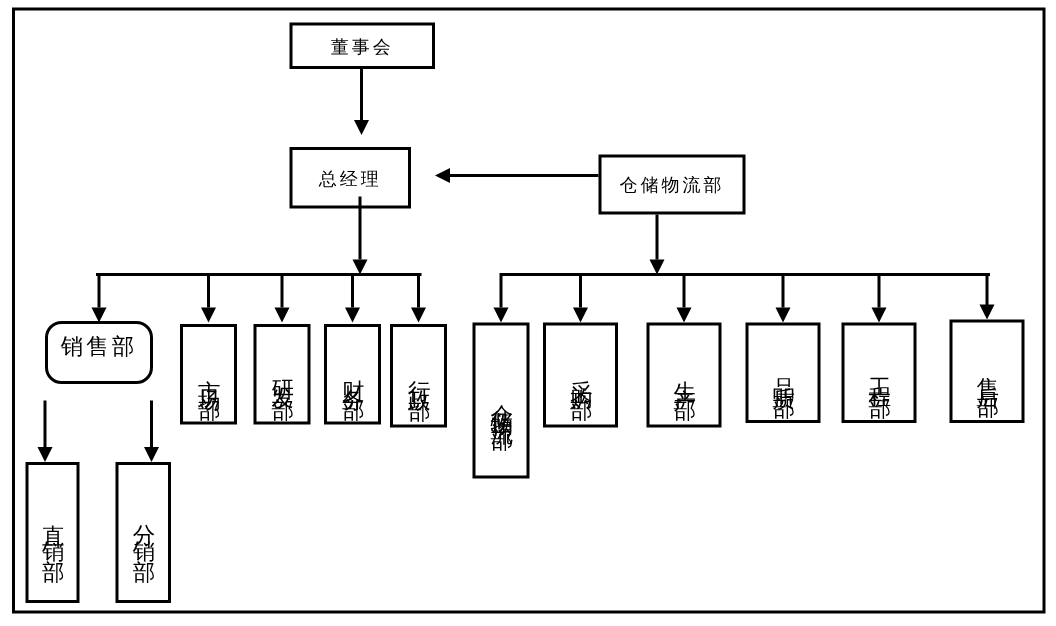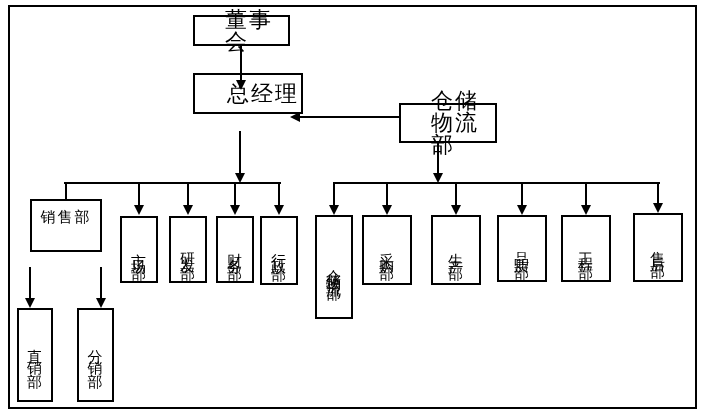--- a/index.html
+++ b/index.html
@@ -1,39 +1,39 @@
 <!DOCTYPE html>
 <html><head>
 <meta charset="utf-8">
 <style>
   * { margin:0; padding:0; box-sizing:border-box; }
   html,body { background:#ffffff; }
   body { font-family:"Liberation Sans","DejaVu Sans",sans-serif; color:#000; }
   .canvas { position:relative; width:704px; height:417px; background:#ffffff; overflow:hidden; }
   .frame { position:absolute; left:8px; top:5px; width:689px; height:404px; border:2px solid #000; background:#ffffff; }
   .node { position:absolute; border:2px solid #000; background:#ffffff; display:flex; align-items:center; justify-content:center; font-size:15px; line-height:1; }
-  .hnode { font-size:22px; letter-spacing:2px;padding-left:30px; }
+  .hnode { font-size:12px; letter-spacing:2px; }
   .sales-node { align-items:flex-start; padding-top:8px; font-size:15px; letter-spacing:2px; }
   .vtext { writing-mode:vertical-lr; text-orientation:upright; letter-spacing:6px; }
   .vtext-tight { letter-spacing:4px; }
   .vtext-loose { letter-spacing:12px; }
   .line { position:absolute; background:#000; }
   .arrow-down { position:absolute; width:0; height:0;
     border-left:5px solid transparent; border-right:5px solid transparent; border-top:10px solid #000; }
   .arrow-left { position:absolute; width:0; height:0;
     border-top:5px solid transparent; border-bottom:5px solid transparent; border-right:10px solid #000; }
 </style>
 </head>
 <body>
 
 <div class="canvas">
   <div class="frame"></div>
 
   <div class="node hnode" style="left:193px; top:15px; width:97px; height:31px;">董事会</div>
-  <div class="node hnode" style="left:193px; top:73px; width:110px; height:41px;">总经理</div>
+  <div class="node hnode" style="left:193px; top:98px; width:81px; height:41px;">总经理</div>
   <div class="node hnode" style="left:399px; top:103px; width:98px; height:40px;">仓储物流部</div>
 
   <div class="line" style="left:240px; top:46px; width:2px; height:34px;"></div>
   <div class="arrow-down" style="left:236px; top:80px;"></div>
 
   <div class="line" style="left:300px; top:116px; width:99px; height:2px;"></div>
   <div class="arrow-left" style="left:290px; top:112px;"></div>
 
   <div class="line" style="left:239px; top:131px; width:2px; height:42px;"></div>
   <div class="arrow-down" style="left:235px; top:173px;"></div>
@@ -60,21 +60,21 @@
   <div class="arrow-down" style="left:382px; top:205px;"></div>
   <div class="line" style="left:455px; top:184px; width:2px; height:21px;"></div>
   <div class="arrow-down" style="left:451px; top:205px;"></div>
   <div class="line" style="left:521px; top:184px; width:2px; height:21px;"></div>
   <div class="arrow-down" style="left:517px; top:205px;"></div>
   <div class="line" style="left:585px; top:184px; width:2px; height:21px;"></div>
   <div class="arrow-down" style="left:581px; top:205px;"></div>
   <div class="line" style="left:657px; top:184px; width:2px; height:21px;"></div>
   <div class="arrow-down" style="left:653px; top:203px;"></div>
 
-  <div class="node sales-node" style="left:30px; top:199px; width:72px; height:53px;">销售部</div>
+  <div class="node sales-node" style="left:30px; top:214px; width:72px; height:42px;border-radius:11px;">销售部</div>
   <div class="node" style="left:120px; top:216px; width:38px; height:67px;">
     <span class="vtext">市场部</span>
   </div>
   <div class="node" style="left:169px; top:216px; width:38px; height:67px;">
     <span class="vtext">研发部</span>
   </div>
   <div class="node" style="left:216px; top:216px; width:38px; height:67px;">
     <span class="vtext">财务部</span>
   </div>
   <div class="node" style="left:260px; top:216px; width:38px; height:69px;">

